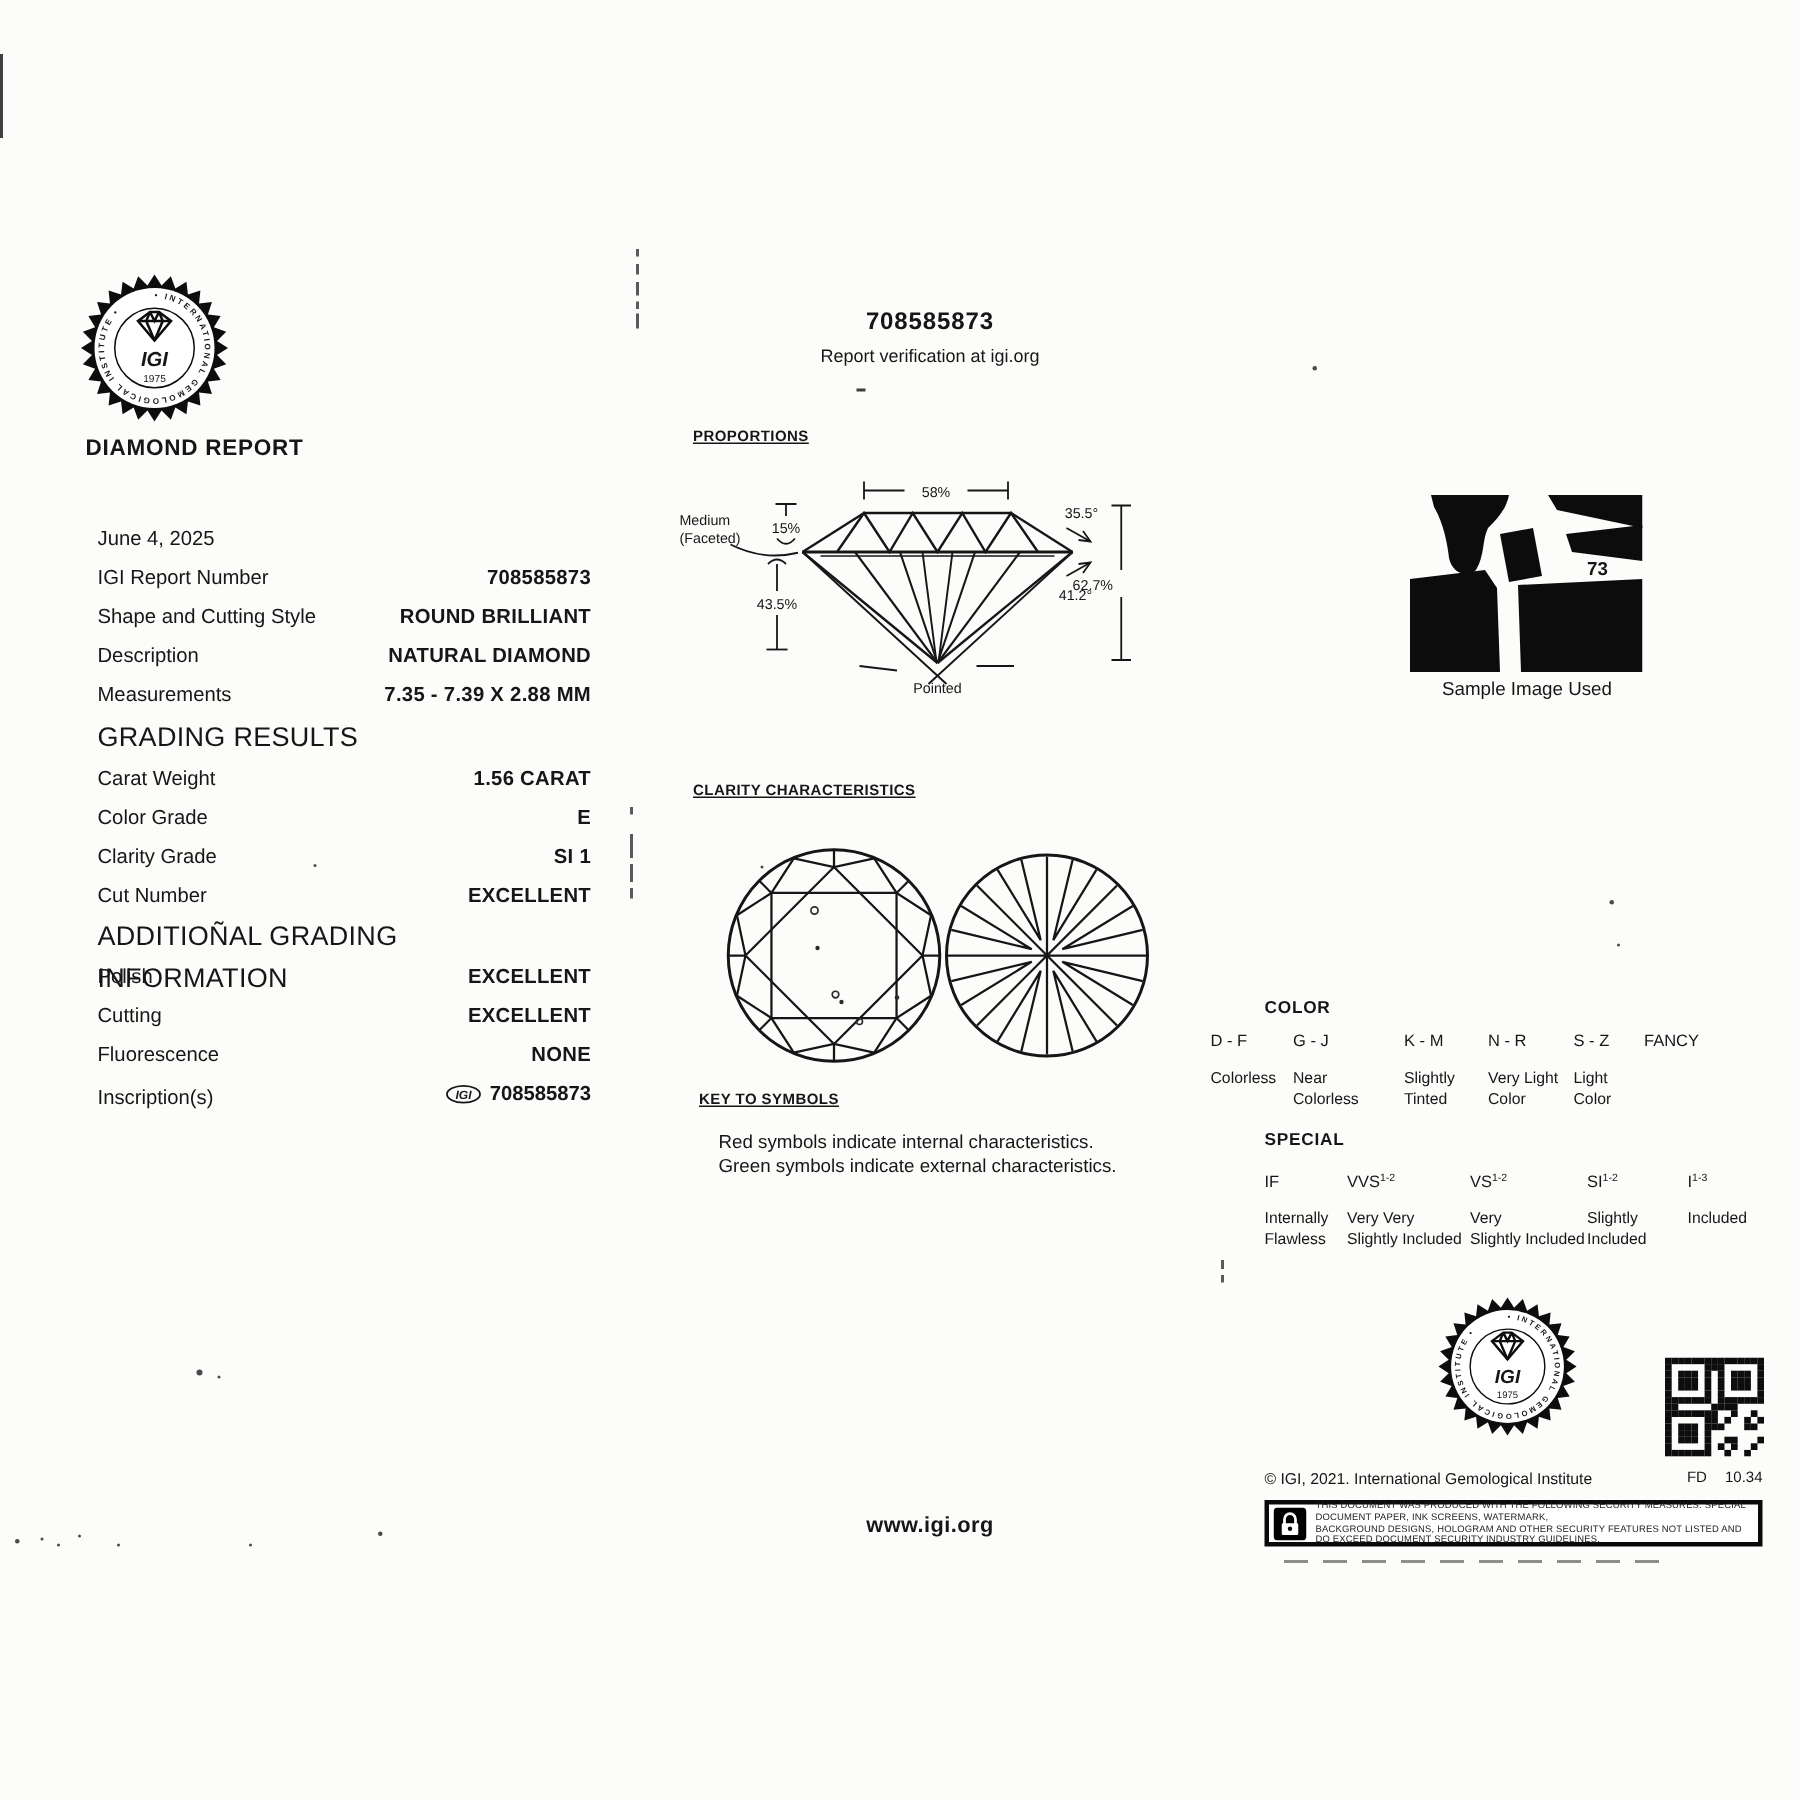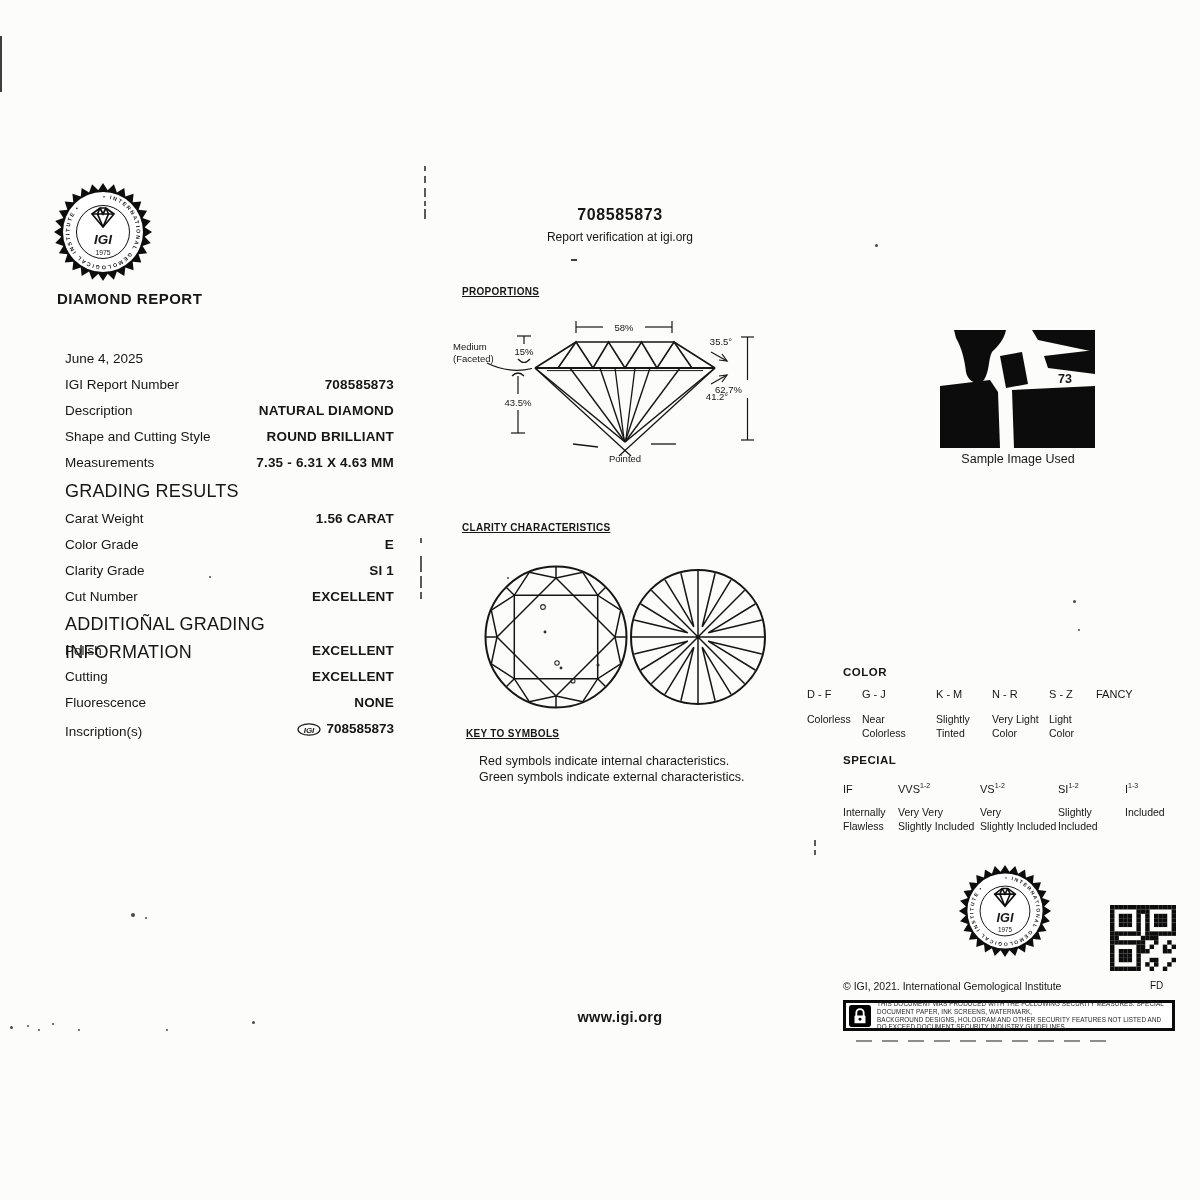--- a/index.html
+++ b/index.html
@@ -29,21 +29,21 @@
   .sample-cap{position:absolute;left:938px;top:452px;width:160px;text-align:center;font-size:12.5px;}
   .scale-title{position:absolute;font-size:11.5px;font-weight:bold;letter-spacing:.5px;}
   .scale{position:absolute;display:flex;font-size:11px;}
   .scale .col{flex:none;}
   .scale .rng{height:14px;line-height:14px;white-space:nowrap;}
   .scale .rng sup{font-size:7px;}
   .scale .dsc{margin-top:12px;font-size:10.5px;line-height:13.5px;white-space:nowrap;}
   .scale.cl .dsc{margin-top:13px;}
   .copy-row{position:absolute;left:843px;top:980px;width:332px;display:flex;
             justify-content:space-between;font-size:10.5px;}
-  .copy-right{display:flex;gap:12px;font-size:10px;flex-direction:column;}
+  .copy-right{display:flex;gap:12px;font-size:10px;}
   .sec-strip{position:absolute;left:843px;top:1000px;width:332px;height:31px;box-sizing:border-box;
              border:3px solid #0a0a0a;background:#fff;display:flex;align-items:center;}
   .sec-strip .txt{font-size:6.3px;line-height:7.8px;letter-spacing:.12px;color:#1c1c1c;
                   padding:0 4px 0 6px;}
   .speck{position:absolute;background:#4a4a4a;border-radius:50%;}
   .dashv{position:absolute;width:2px;background:#5a5a5a;}
   .dashh{position:absolute;background:#3f3f3f;}
   .smudge{position:absolute;left:856px;top:1040px;width:250px;height:2px;opacity:.55;
           background:repeating-linear-gradient(90deg,#333 0 16px,transparent 16px 26px);}
 </style>
@@ -75,30 +75,30 @@
 
   <div class="info">
     <div class="row">
       <span class="lbl">June 4, 2025</span>
     </div>
     <div class="row">
       <span class="lbl">IGI Report Number</span>
       <span class="val">708585873</span>
     </div>
     <div class="row">
+      <span class="lbl">Shape and Cutting Style</span>
+      <span class="val">ROUND BRILLIANT</span>
+    </div>
+    <div class="row">
       <span class="lbl">Description</span>
       <span class="val">NATURAL DIAMOND</span>
     </div>
     <div class="row">
-      <span class="lbl">Shape and Cutting Style</span>
-      <span class="val">ROUND BRILLIANT</span>
-    </div>
-    <div class="row">
       <span class="lbl">Measurements</span>
-      <span class="val">7.35 - 6.31 X 4.63 MM</span>
+      <span class="val">7.35 - 7.39 X 2.88 MM</span>
     </div>
 
     <div class="sec-title">GRADING RESULTS</div>
     <div class="row">
       <span class="lbl">Carat Weight</span>
       <span class="val">1.56 CARAT</span>
     </div>
     <div class="row">
       <span class="lbl">Color Grade</span>
       <span class="val">E</span>

